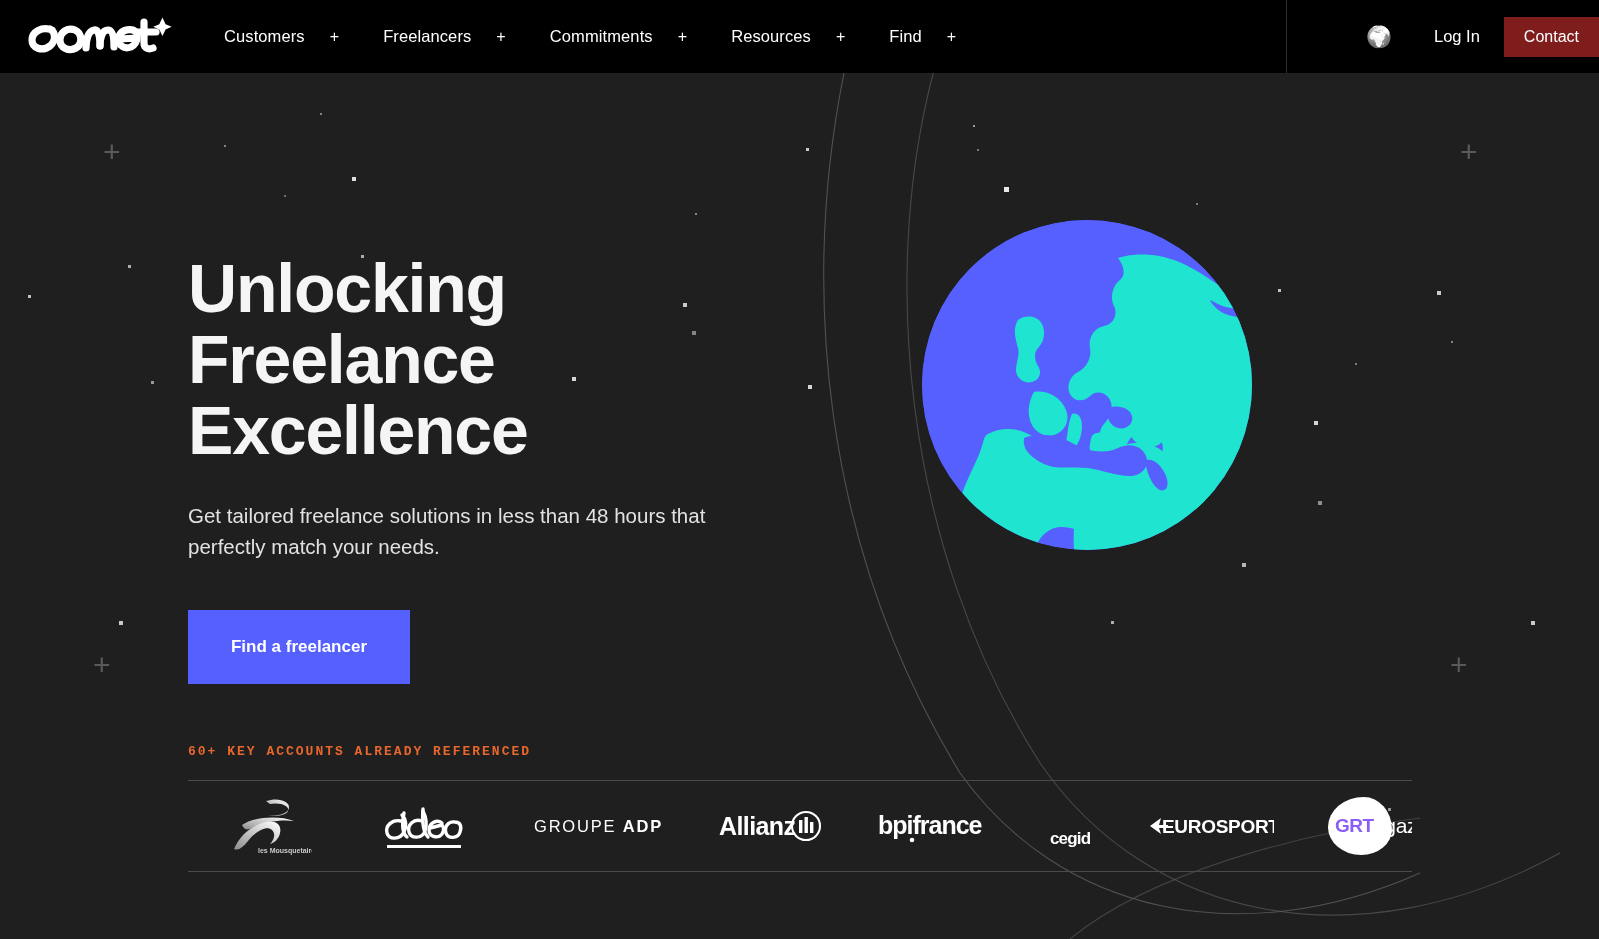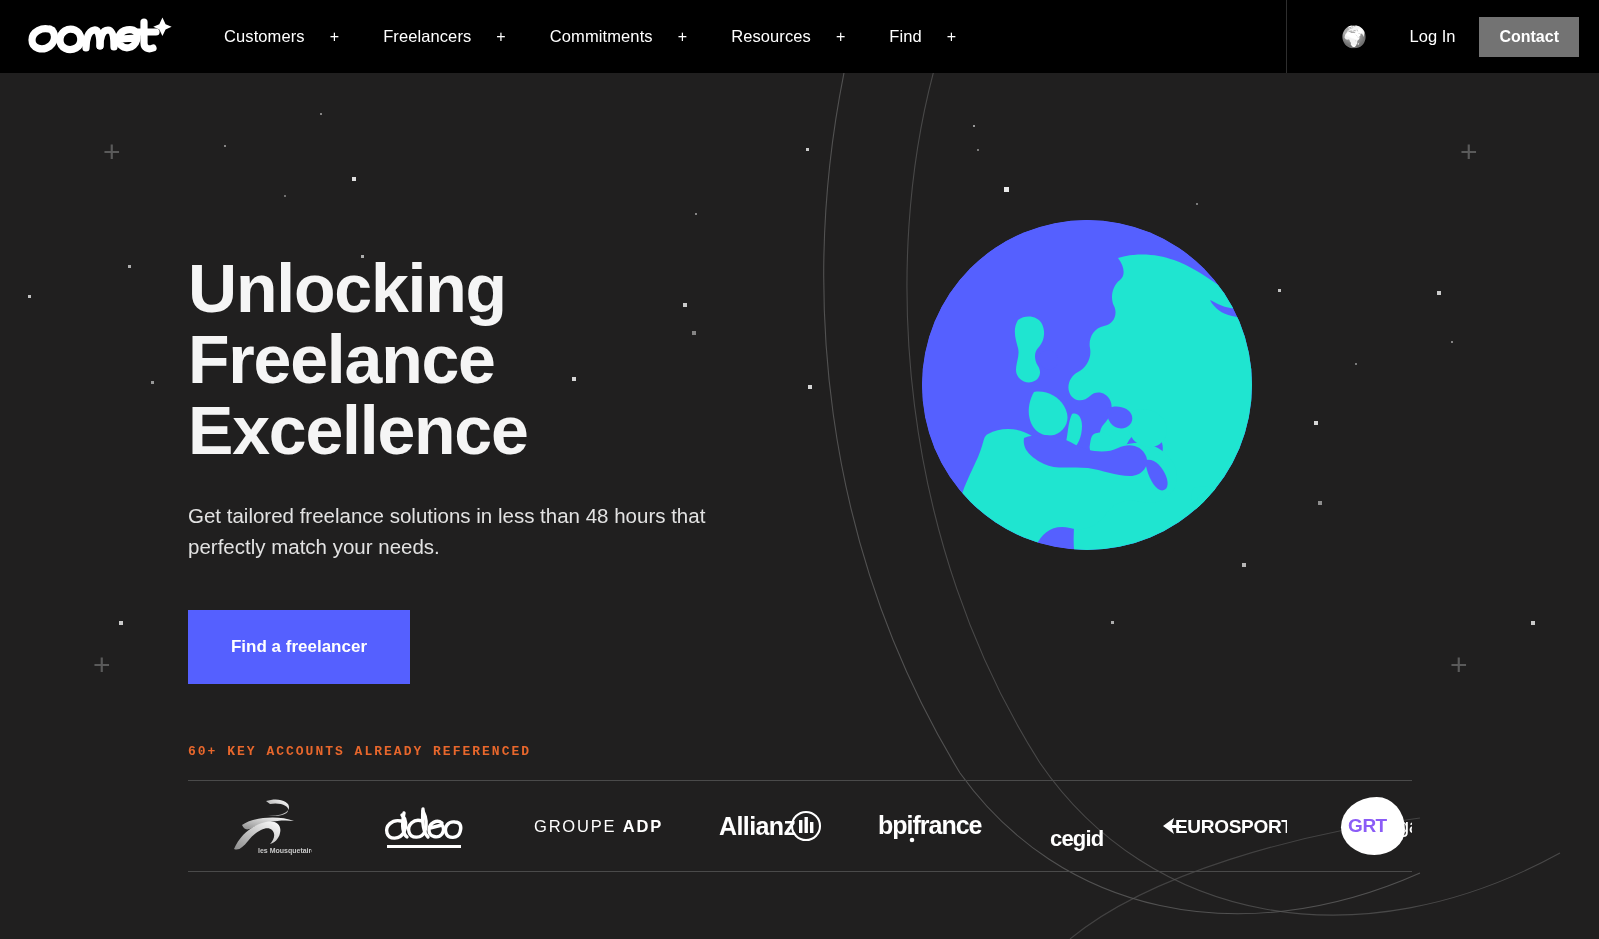--- a/index.html
+++ b/index.html
@@ -49,23 +49,23 @@
   .globe-btn {
     width: 62px; height: 73px; display: flex; align-items: center; justify-content: center;
     cursor: pointer;
   }
   .globe-glyph { font-size: 21px; line-height: 1; filter: grayscale(1) brightness(1.25); }
   .login-btn {
     color: #FFFFFF; font-size: 16.5px; padding: 0 24px;
     height: 73px; display: flex; align-items: center; cursor: pointer;
   }
   .contact-btn {
-    background: #737373; color: #FFFFFF; font-size: 16px; font-weight: 700;
+    background: #7f1d1d; color: #FFFFFF; font-size: 16px; font-weight: 400;
     height: 40px; display: flex; align-items: center; justify-content: center;
-    padding: 0 20px; margin-right: 20px; cursor: pointer; white-space: nowrap;
+    padding: 0 20px; cursor: pointer; white-space: nowrap;
   }
 
   
   .hero {
     position: absolute; top: 73px; left: 0;
     width: 1599px; height: 866px;
     background: #201F1F; overflow: hidden;
   }
   .deco-layer { position: absolute; inset: 0; pointer-events: none; }
   .orbit-svg { position: absolute; inset: 0; }
@@ -110,21 +110,21 @@
     gap: 0; overflow: hidden;
   }
   .logo-cell {
     flex: 0 0 auto; display: flex; align-items: center; justify-content: center;
     height: 90px; padding: 0 26px; color: #FFFFFF;
   }
   .logo-cell svg { display: block; }
   .lbl-groupeadp { font-size: 16.5px; letter-spacing: 1.8px; white-space: nowrap; }
   .lbl-groupeadp .thin { font-weight: 400; }
   .lbl-groupeadp .bold { font-weight: 700; }
-  .lbl-cegid { font-size: 22px; font-weight: 700; letter-spacing: -.8px; margin-top: 25px; }
+  .lbl-cegid { font-size: 17px; font-weight: 700; letter-spacing: -.8px; margin-top: 25px; }
   .grt-badge {
     width: 64px; height: 58px; background: #FFFFFF;
     border-radius: 56% 44% 48% 52% / 52% 56% 44% 48%;
     display: flex; align-items: center; justify-content: center;
     position: relative;
   }
   .grt-text { color: #8b5cf6; font-size: 19px; font-weight: 700; letter-spacing: -.5px; }
   .gaz-text {
     position: absolute; left: 56px; color: #FFFFFF; font-size: 21px; font-weight: 400;
     letter-spacing: -.4px;

